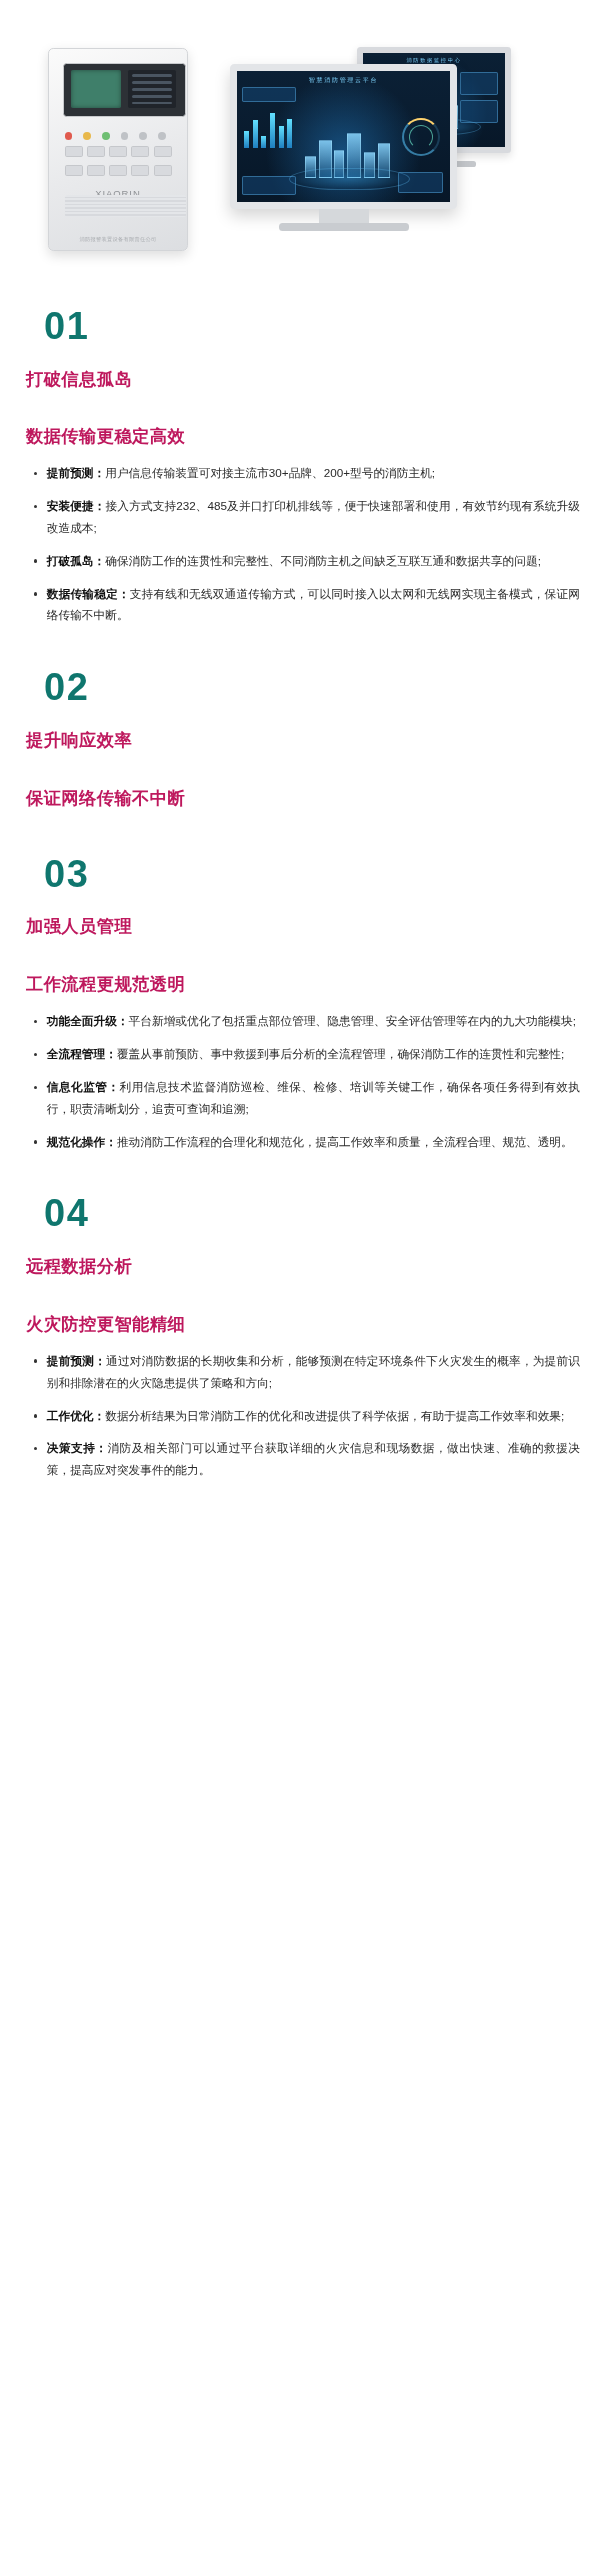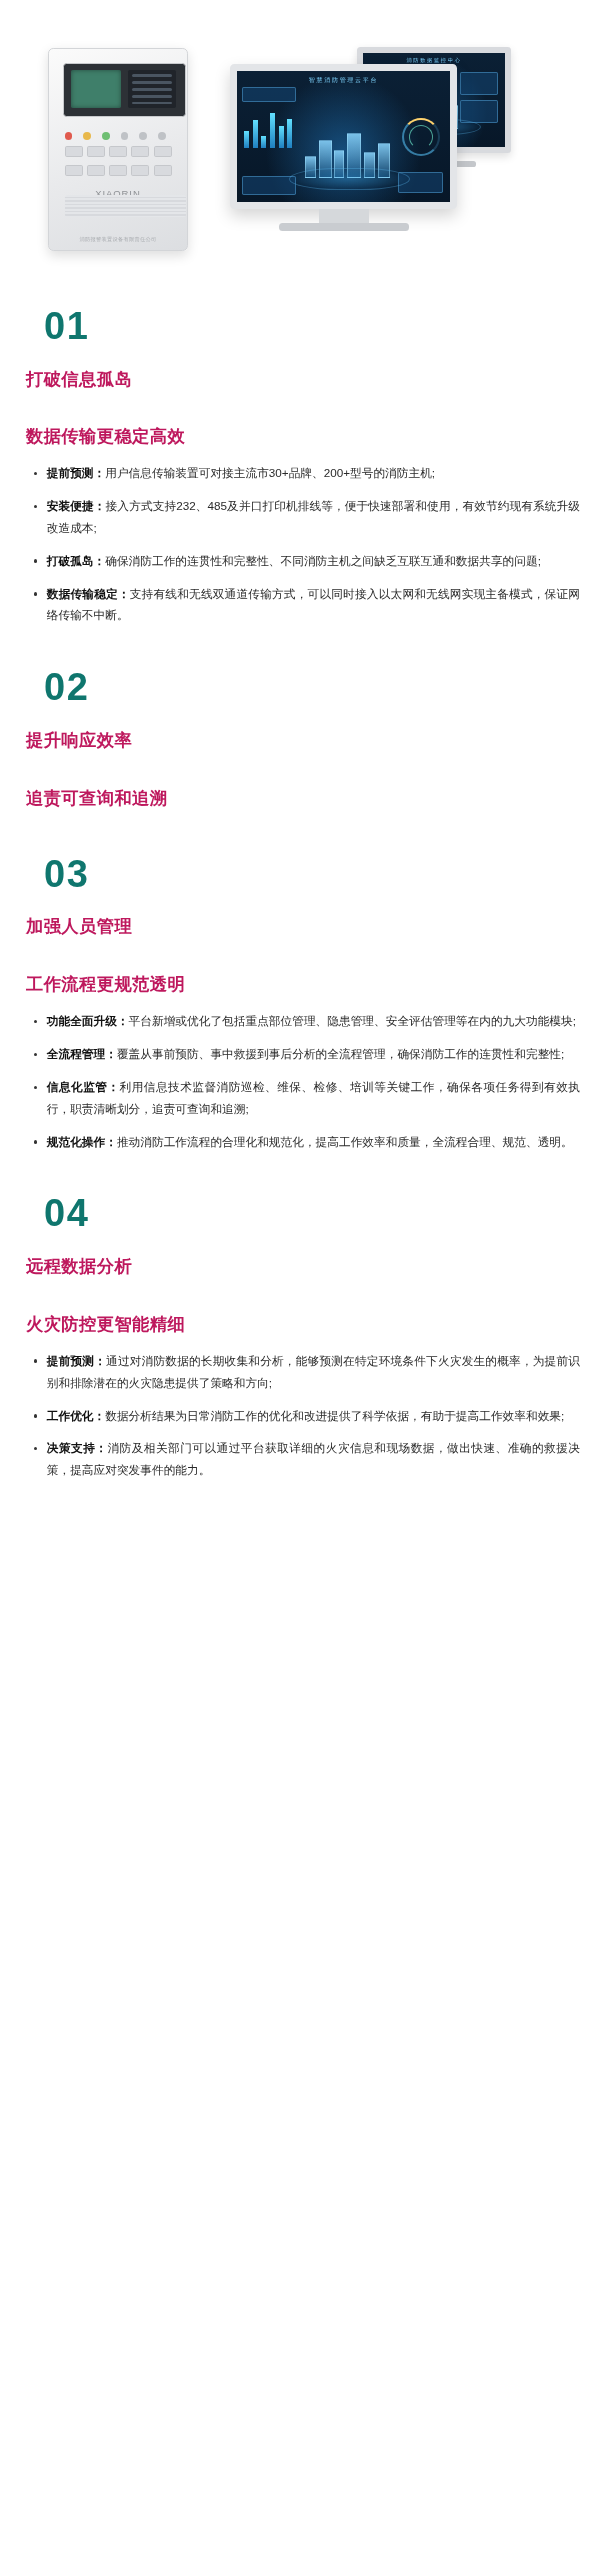--- a/index.html
+++ b/index.html
@@ -374,21 +374,21 @@
         <li><span class="pt-title">数据传输稳定：</span><span>支持有线和无线双通道传输方式，可以同时接入以太网和无线网实现主备模式，保证网络传输不中断。</span></li>
       </ul>
     </div>
 
     <div class="sec-gap"></div>
 
     <div class="section">
       <div class="sec-num">02</div>
       <div class="sec-head">
         <div class="line">提升响应效率</div>
-        <div class="line">追责可查询和追溯</div>
+        <div class="line">保证网络传输不中断</div>
       </div>
     </div>
 
     <div class="sec-gap"></div>
 
     <div class="section">
       <div class="sec-num">03</div>
       <div class="sec-head">
         <div class="line">加强人员管理</div>
         <div class="line">工作流程更规范透明</div>

